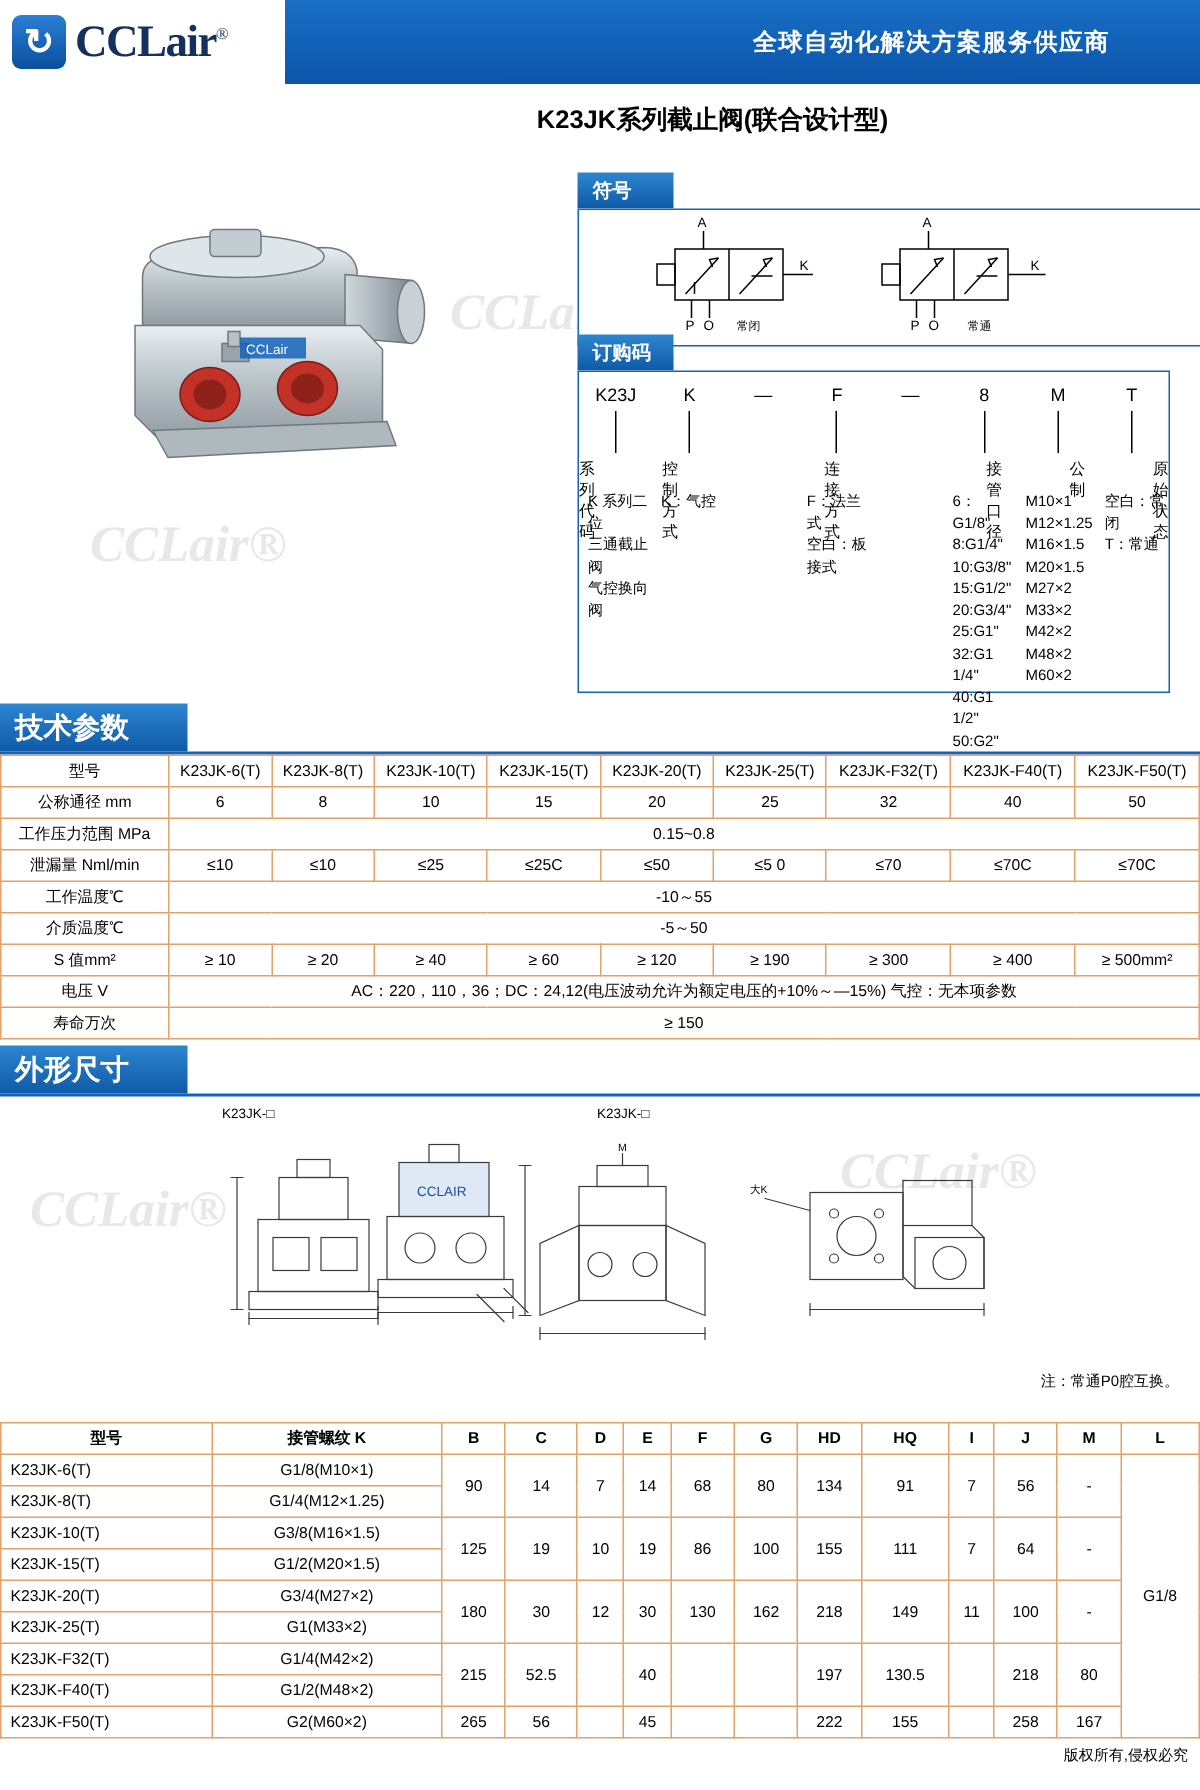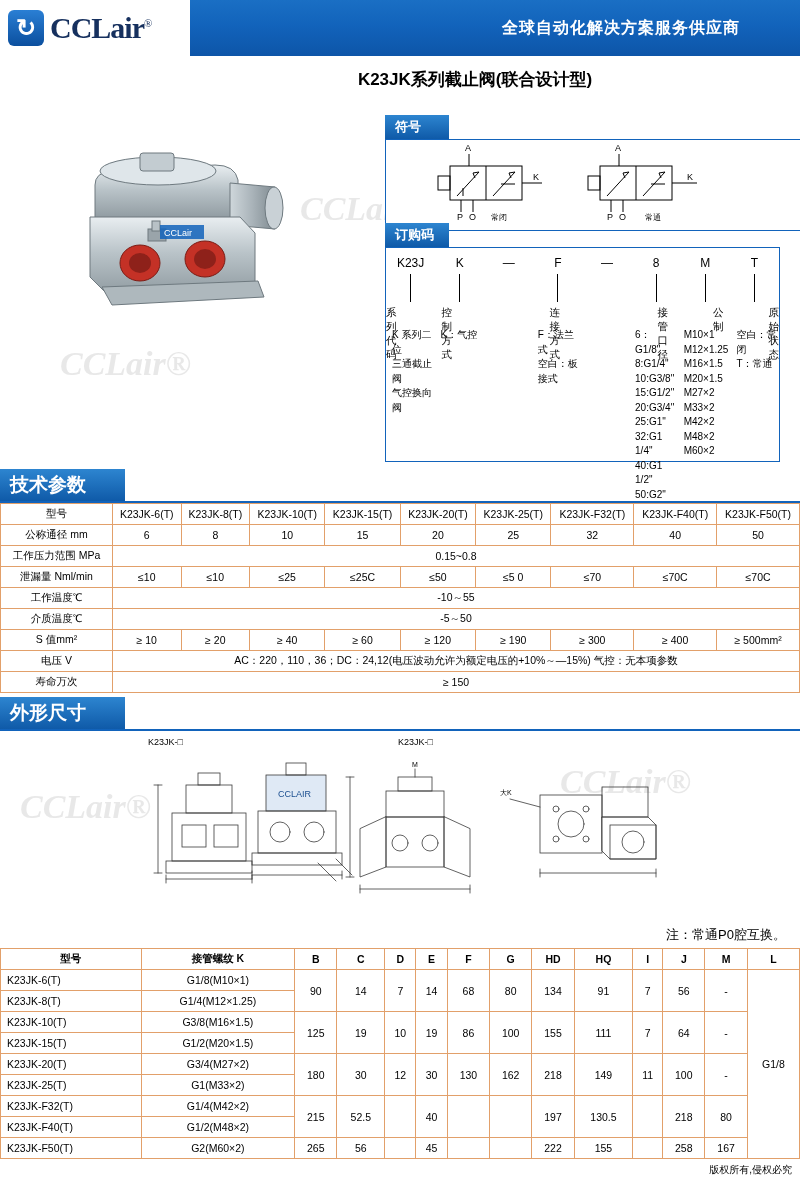--- a/index.html
+++ b/index.html
@@ -118,21 +118,21 @@
   .dim-table td, .dim-table th {
     border: 1px solid #e2a06a;
     text-align: center;
     height: 21px;
     padding: 1px 2px;
   }
   .dim-table th { font-weight: bold; }
   
   .dim-draw { position: relative; height: 215px; margin-top: 2px; }
   .dim-label { position: absolute; font-size: 9px; }
-  .note { position: absolute; right: 14px; bottom: 4px; font-size: 13px; }
+  .note { position: absolute; right: 14px; bottom: 20px; font-size: 10px; }
   
   .wm {
     position: absolute;
     font-family: "Liberation Serif", serif;
     font-size: 34px;
     color: rgba(150,150,150,0.22);
     font-weight: bold;
     font-style: italic;
     pointer-events: none;
     white-space: nowrap;

